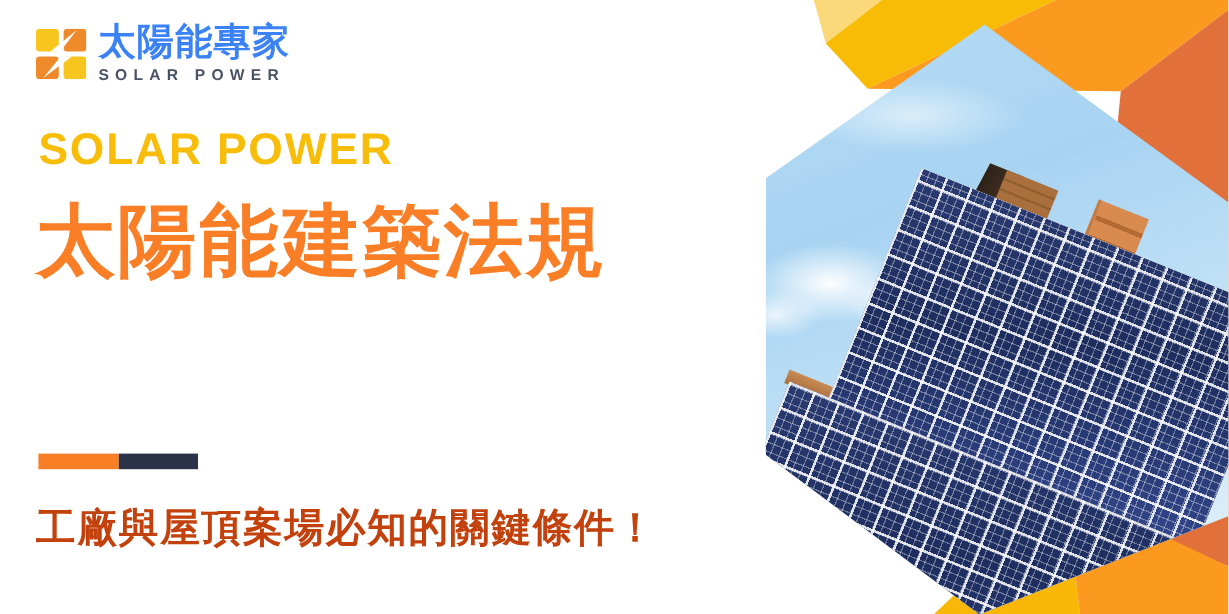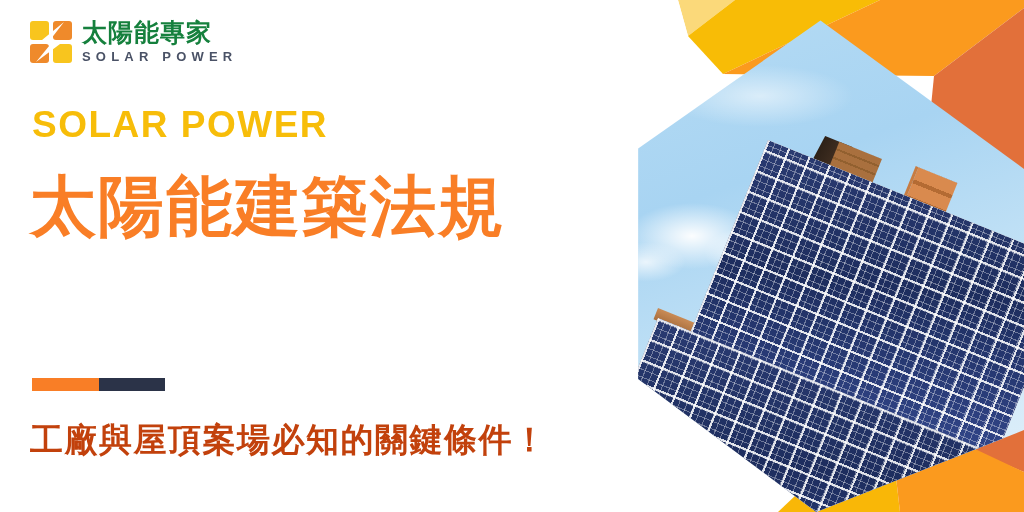--- a/index.html
+++ b/index.html
@@ -26,23 +26,23 @@
     gap: 10px;
   }
   .logo-mark {
     position: relative;
     width: 42px;
     height: 42px;
   }
   .logo-mark svg { display: block; }
   .logo-words { display: flex; flex-direction: column; line-height: 1; }
   .logo-cn {
-    font-size: 25px;
-    font-weight: 700;
-    color: #15803d;
+    font-size: 31px;
+    font-weight: 700;
+    color: #3b82f6;
     letter-spacing: 1px;
     font-family: "DejaVu Sans", "Liberation Sans", sans-serif;
   }
   .logo-en {
     font-size: 13px;
     font-weight: 600;
     color: #4a5266;
     letter-spacing: 5.2px;
     margin-top: 5px;
     font-family: "Liberation Sans", sans-serif;
@@ -62,21 +62,21 @@
   .headline {
     position: absolute;
     left: 30px;
     top: 162px;
     width: 620px;
     font-size: 66px;
     font-weight: 700;
     line-height: 1.34;
     color: #f97e26;
     letter-spacing: 2px;
-    font-family: Liberation Sans, sans-serif;
+    font-family: Liberation Mono, monospace;
   }
   .headline .hl-line { display: block; white-space: nowrap; }
 
   .divider {
     position: absolute;
     left: 32px;
     top: 378px;
     width: 133px;
     height: 13px;
     display: flex;

